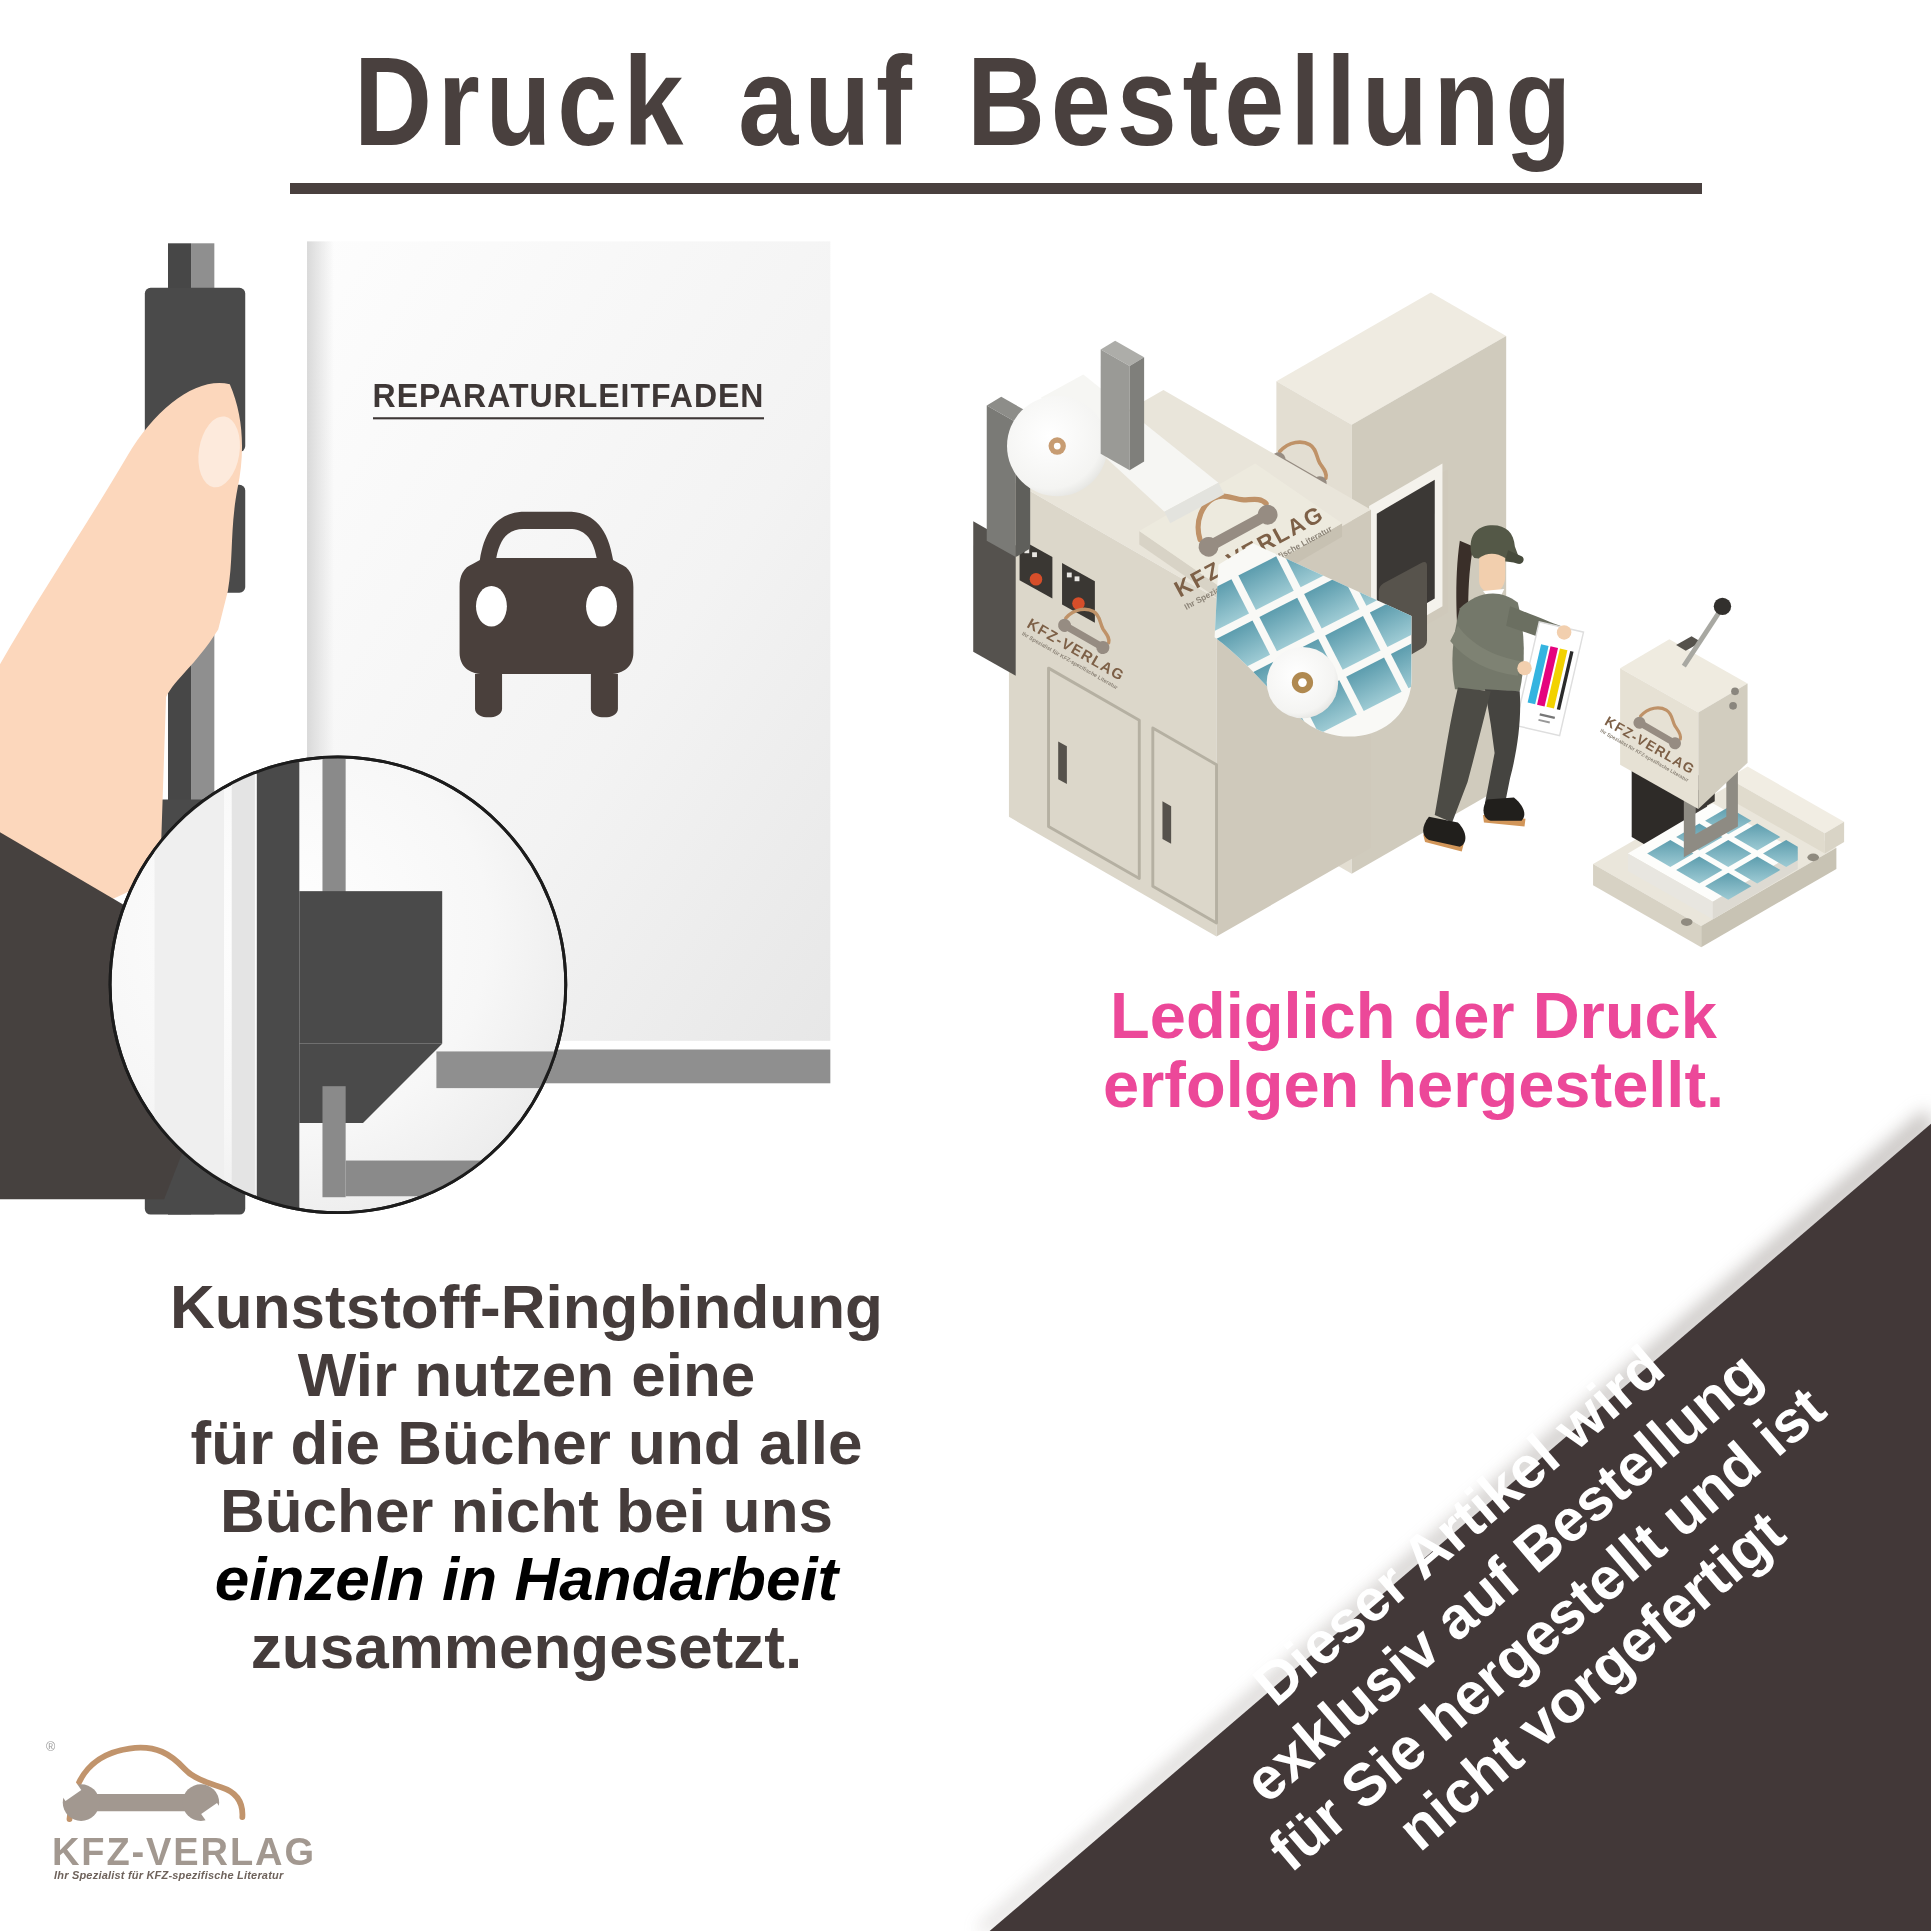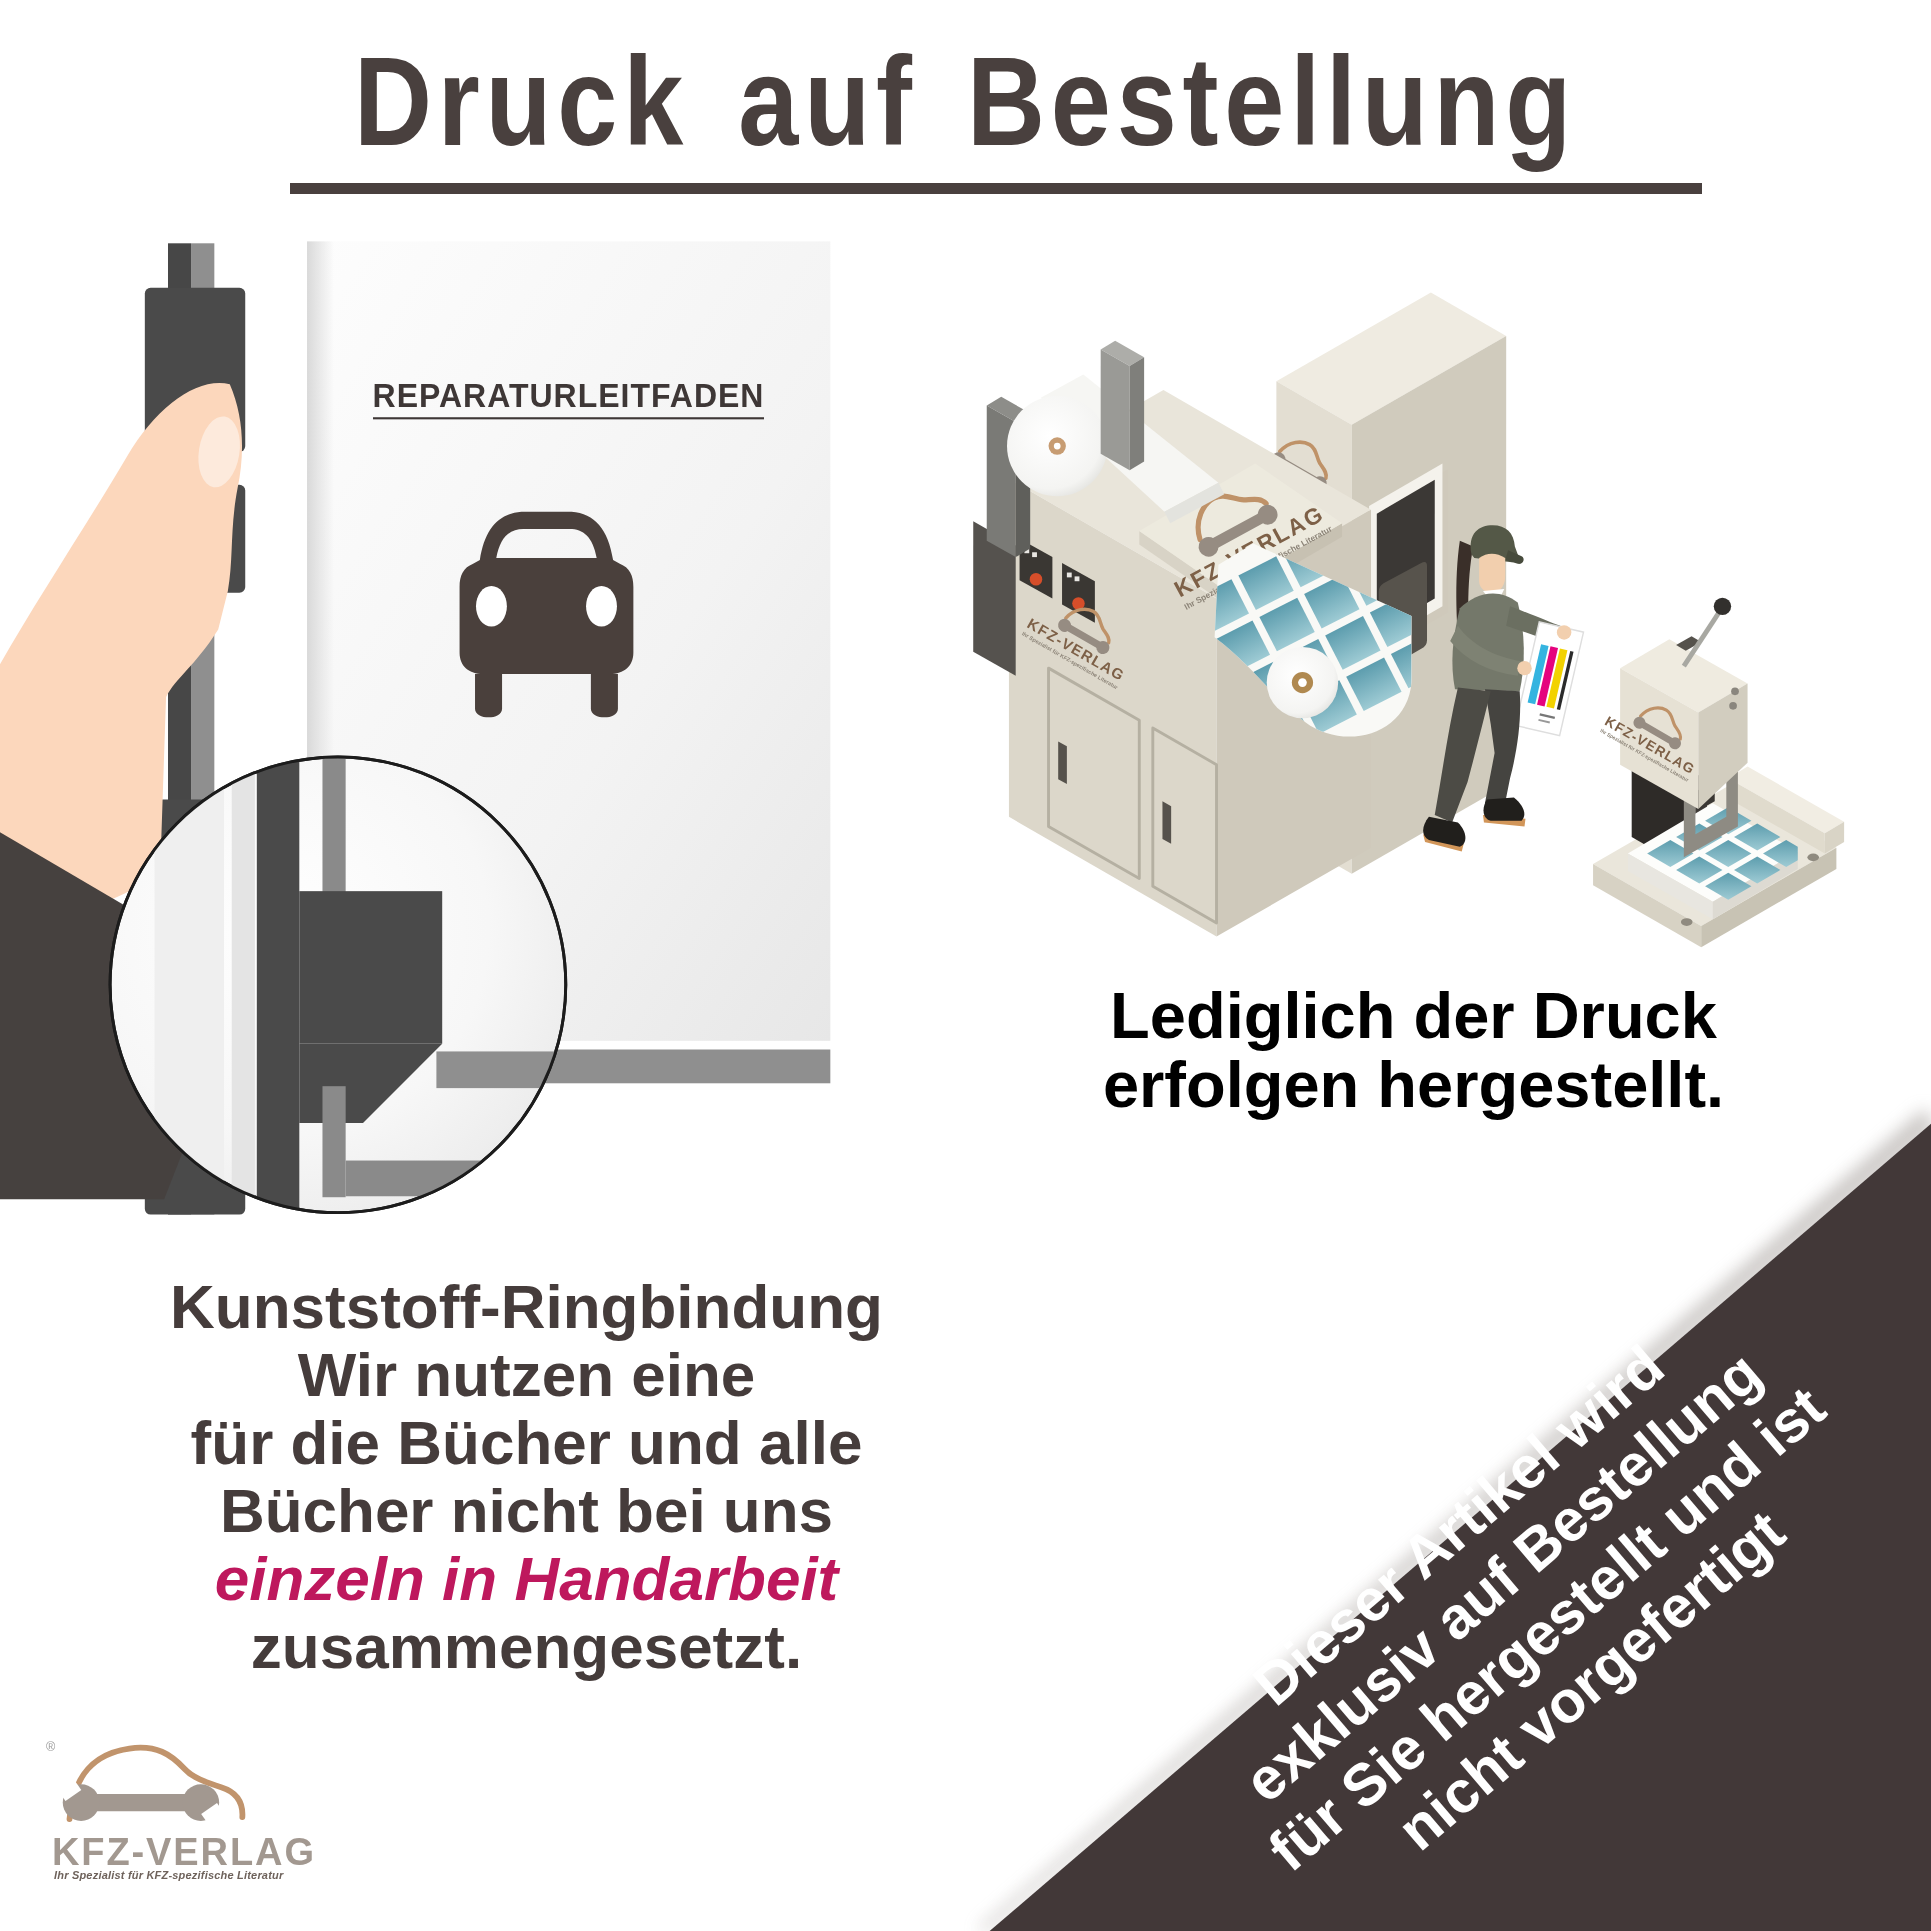--- a/index.html
+++ b/index.html
@@ -14,24 +14,24 @@
     font-weight:bold;font-size:108px;letter-spacing:5.8px;word-spacing:13.5px;
     color:#49403e;transform:scaleY(1.16);transform-origin:top center;white-space:nowrap;
   }
   .title-underline{left:290px;top:183px;width:1412px;height:10.6px;background:#49403e;}
   .cover-title{
     left:307px;top:377px;width:523px;text-align:center;
     font-weight:bold;font-size:32px;letter-spacing:1px;color:#3e3736;
     transform:scaleY(1.06);
   }
   .cover-title span{border-bottom:2.9px solid #3e3736;padding-bottom:2.9px;}
-  .caption{font-weight:bold;color:#000000;text-align:center;}
+  .caption{font-weight:bold;color:#ec4899;text-align:center;}
   .caption-right{left:1054px;top:981px;width:719px;font-size:65px;line-height:69px;}
   .caption-left{left:126px;top:1273px;width:801px;font-size:62px;line-height:68px;color:#453c3b;}
-  .caption-left .hl{font-style:italic;color:#be185d;}
+  .caption-left .hl{font-style:italic;color:#000000;}
   .banner-text{
     left:1139px;top:1352px;width:772px;height:502px;
     display:flex;flex-direction:column;justify-content:center;align-items:center;
     transform:rotate(-40.5deg);
     font-weight:bold;font-size:59px;line-height:68px;color:#ffffff;text-align:center;white-space:nowrap;
   }
   .logo-name{
     left:52px;top:1831px;width:386px;
     font-weight:bold;font-size:38px;letter-spacing:1.9px;color:#a29890;white-space:nowrap;
   }

